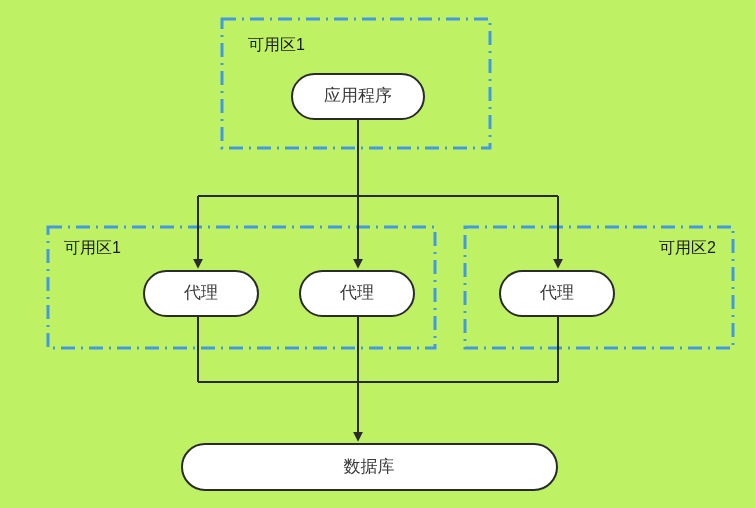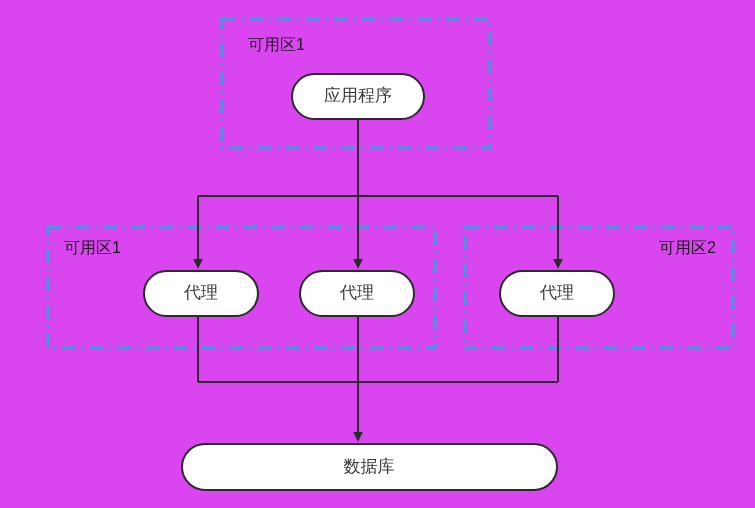--- a/index.html
+++ b/index.html
@@ -8,21 +8,21 @@
     padding: 0;
     background: #ffffff;
   }
   body {
     font-family: "Liberation Sans", "DejaVu Sans", sans-serif;
   }
   #diagram-root {
     position: relative;
     width: 755px;
     height: 508px;
-    background: #d946ef;
+    background: #bef264;
     overflow: hidden;
   }
   #diagram-svg {
     position: absolute;
     top: 0;
     left: 0;
     width: 755px;
     height: 508px;
   }
   .zone-label {

